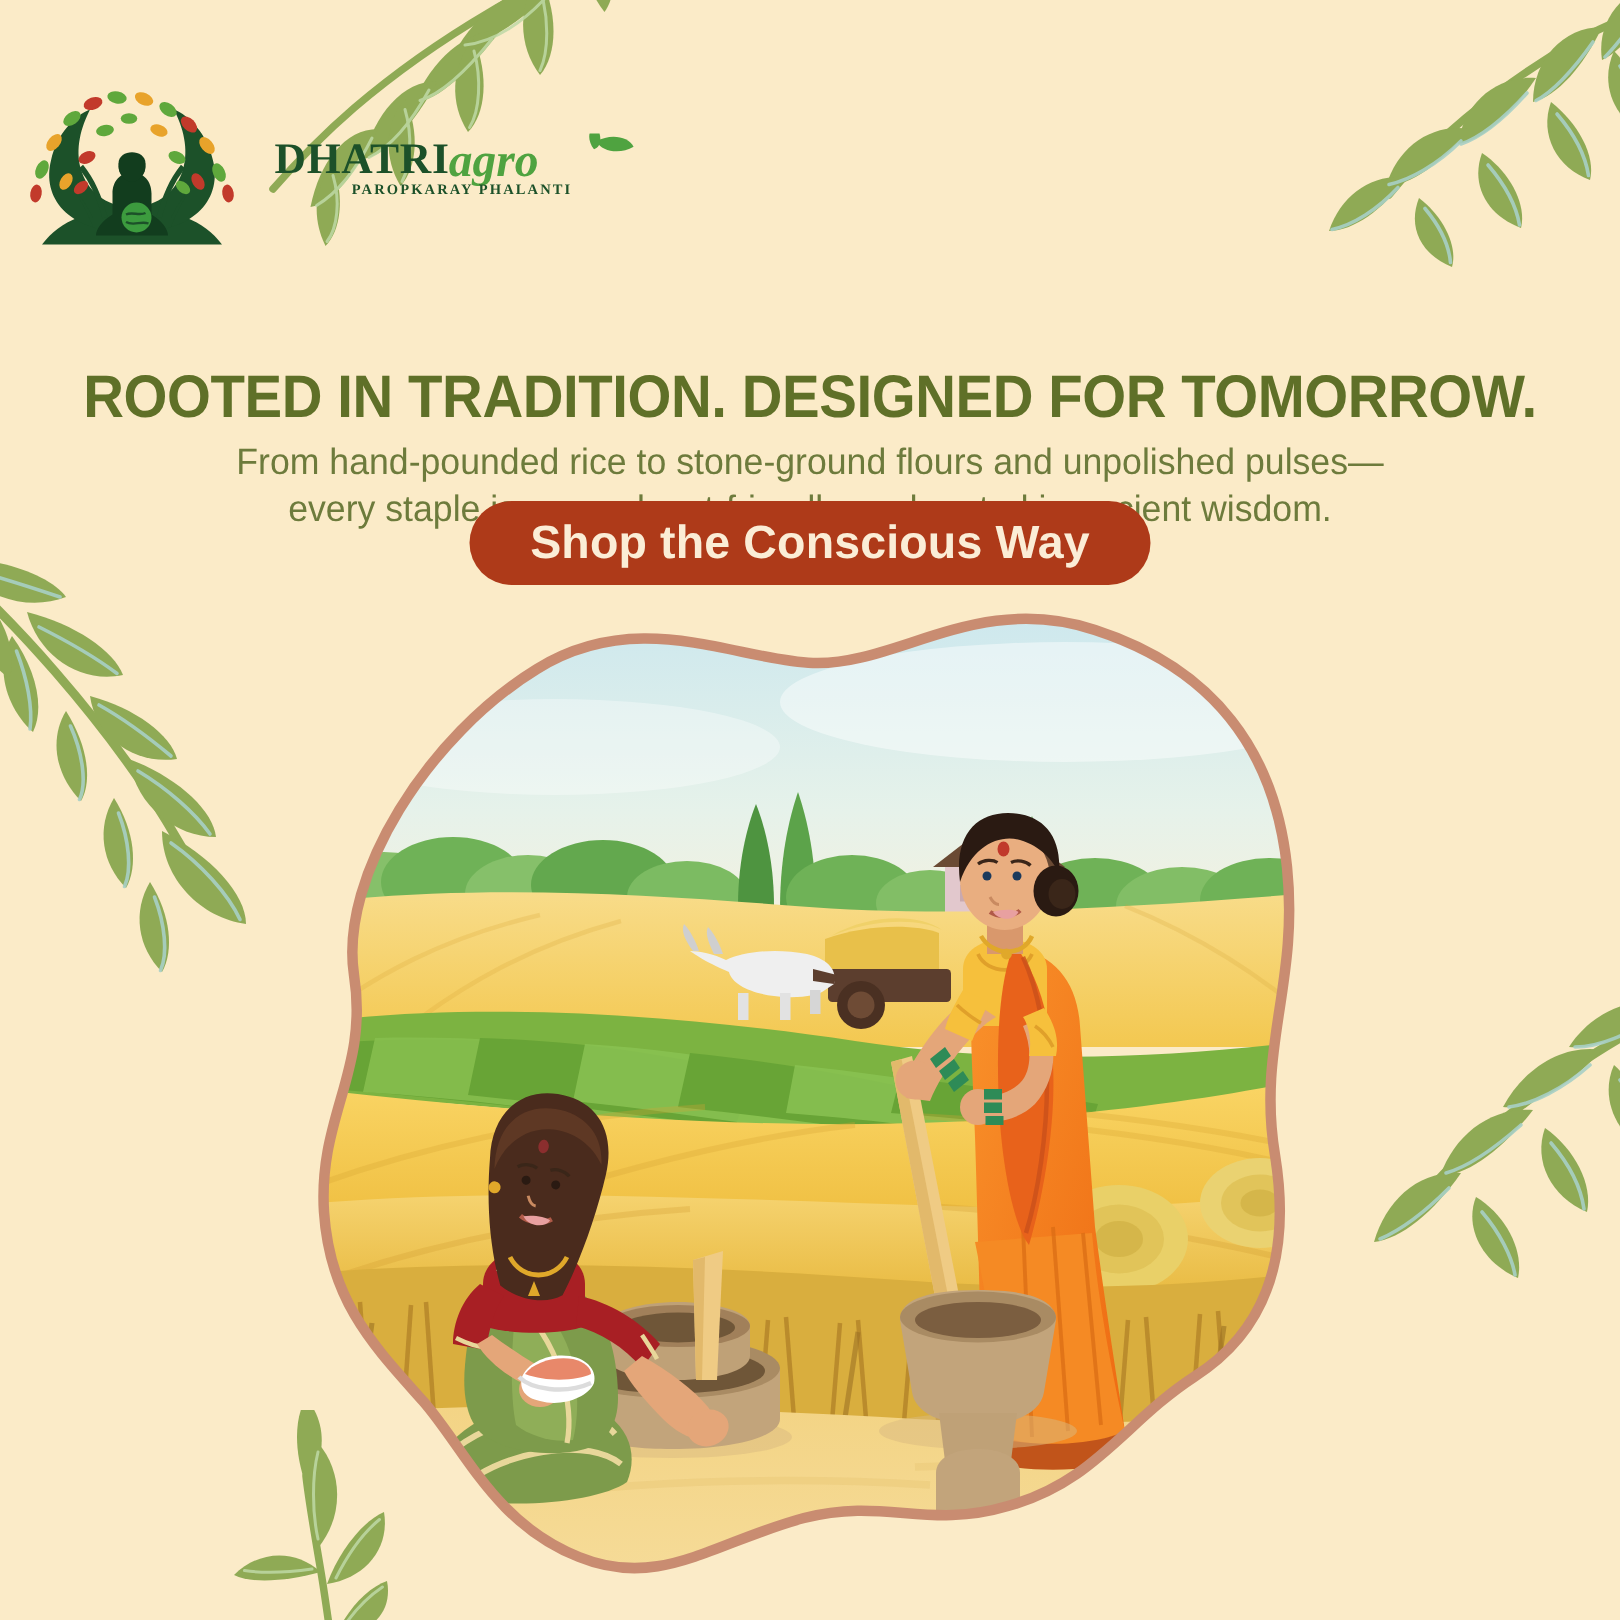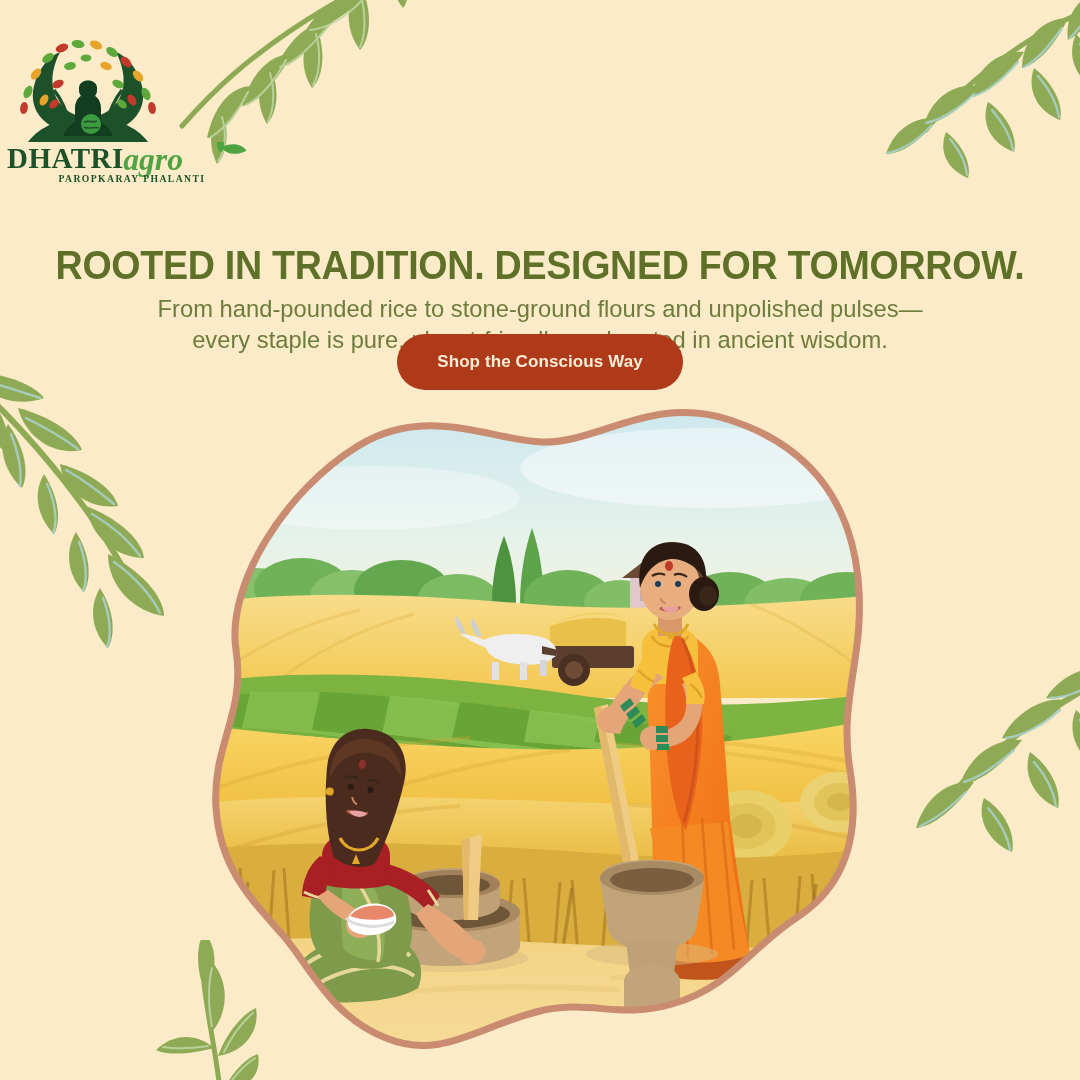--- a/index.html
+++ b/index.html
@@ -14,21 +14,21 @@
   
   .branch{position:absolute;pointer-events:none;}
   .br-tl{left:110px;top:-46px;width:330px;height:260px;}
   .br-tr{right:-36px;top:-16px;width:340px;height:250px;}
   .br-ml{left:-28px;top:372px;width:230px;height:290px;}
   .br-mr{right:-34px;top:658px;width:210px;height:250px;}
   .br-bl{left:118px;top:940px;width:230px;height:200px;}
 
   
   #logo-block{position:absolute;left:0;right:0;top:38px;height:150px;
-              display:flex;flex-direction:column;align-items:flex-start;}
+              display:flex;flex-direction:row;align-items:center;}
   #logo-mark{width:176px;height:108px;}
   #logo-word{margin-top:-4px;height:44px;}
 
   
   #headline{
     position:absolute;left:0;right:0;top:216px;
     text-align:center;
     color:#5F7028;
     font-family:"Liberation Sans", sans-serif;
     font-weight:700;
@@ -51,21 +51,21 @@
   
   #cta-wrap{position:absolute;left:0;right:0;top:334px;display:flex;justify-content:center;}
   #cta{
     background:#AE3A19;
     color:#FBEDD6;
     border:none;
     border-radius:40px;
     padding:0 40px;
     height:56px;
     line-height:56px;
-    font-size:17px;
+    font-size:31px;
     font-weight:700;
     letter-spacing:0.1px;
     cursor:pointer;
     font-family:"Liberation Sans", sans-serif;
   }
 
   
   #illo{
     position:absolute;left:190px;top:398px;width:700px;height:664px;
   }

